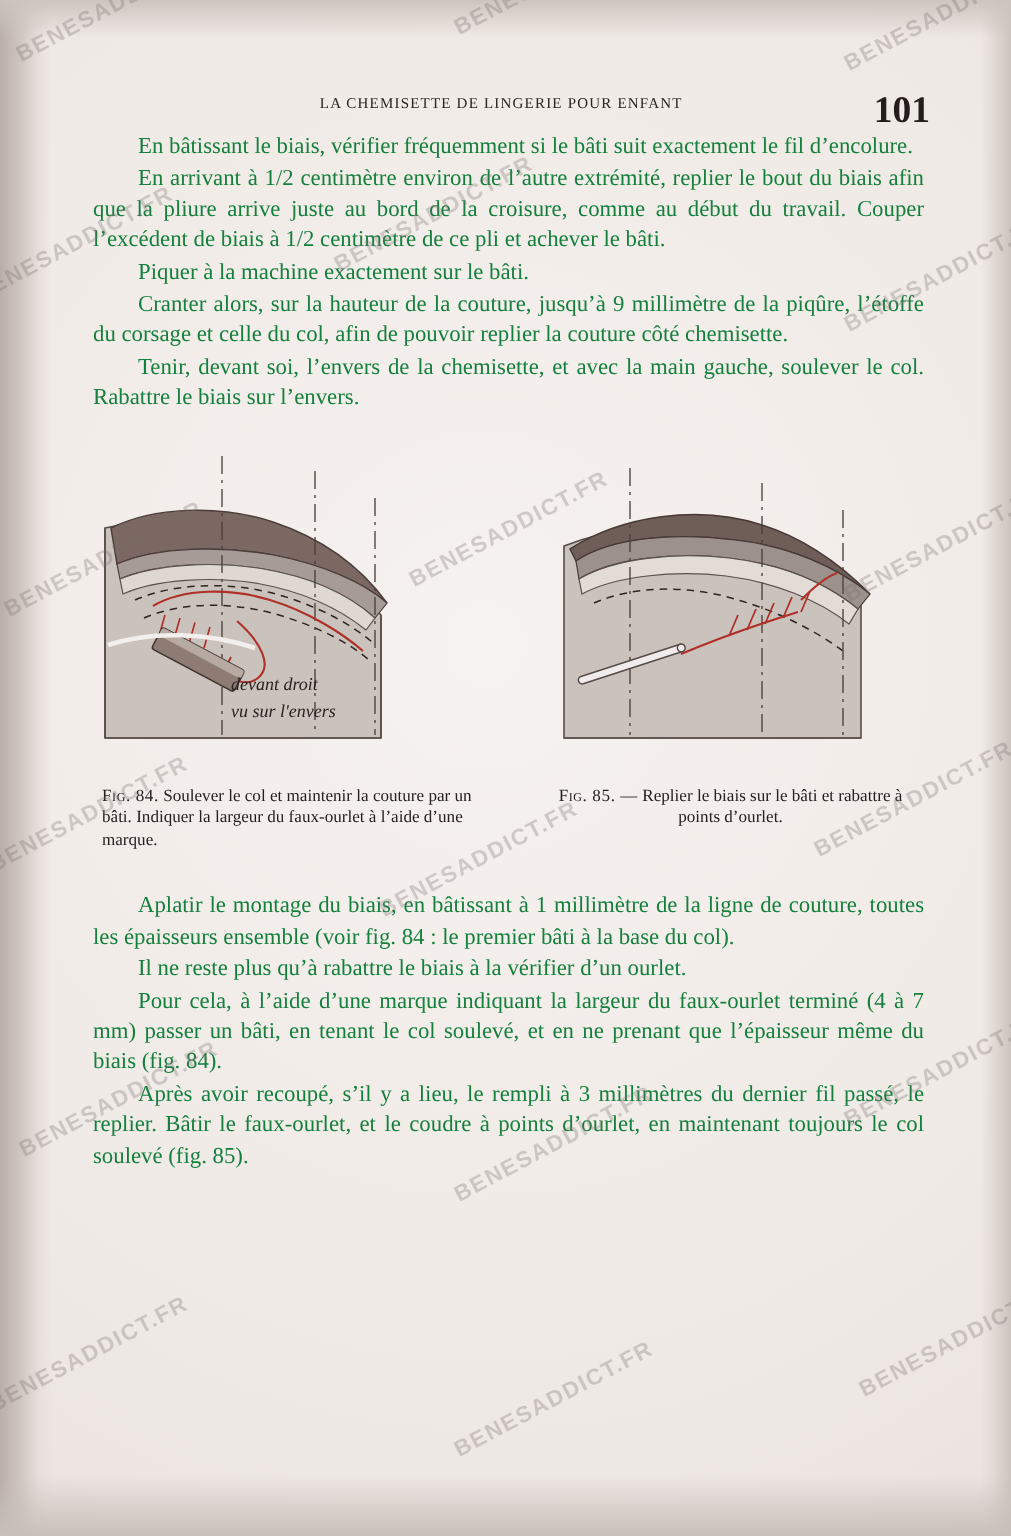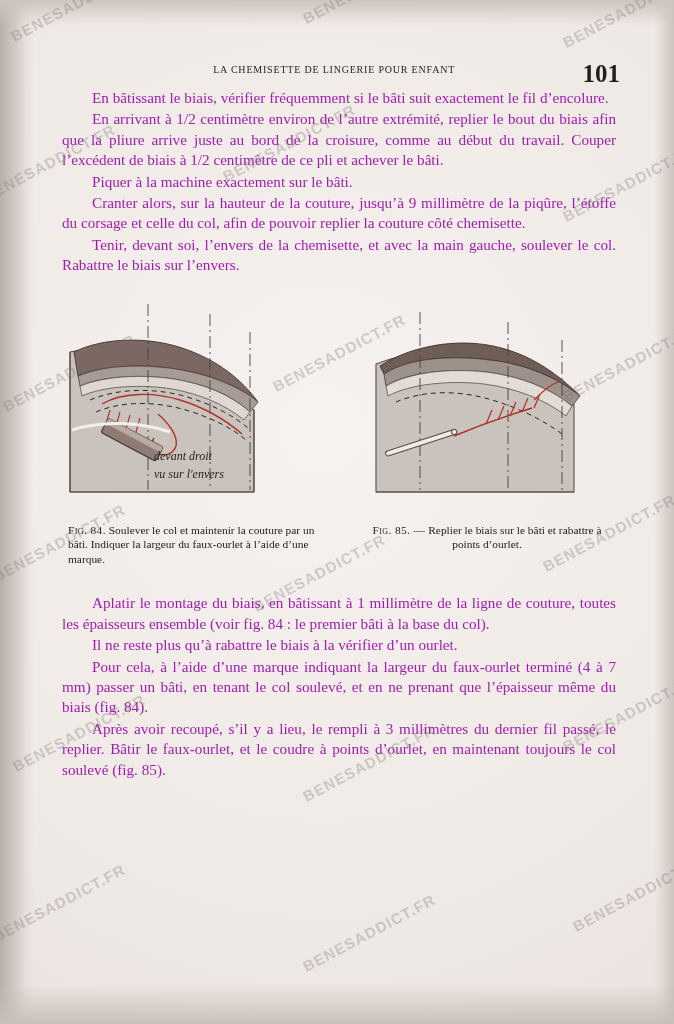--- a/index.html
+++ b/index.html
@@ -75,21 +75,21 @@
     font-weight: bold;
     color: #241d1b;
   }
 
   .body-text p {
     margin: 0 0 1px 0;
     text-indent: 30px;
     text-align: justify;
     font-size: 15.2px;
     line-height: 20.4px;
-    color: #a21caf;
+    color: #15803d;
     hyphens: none;
   }
 
   
   .figures {
     display: flex;
     justify-content: space-between;
     margin-top: 16px;
     gap: 18px;
   }

